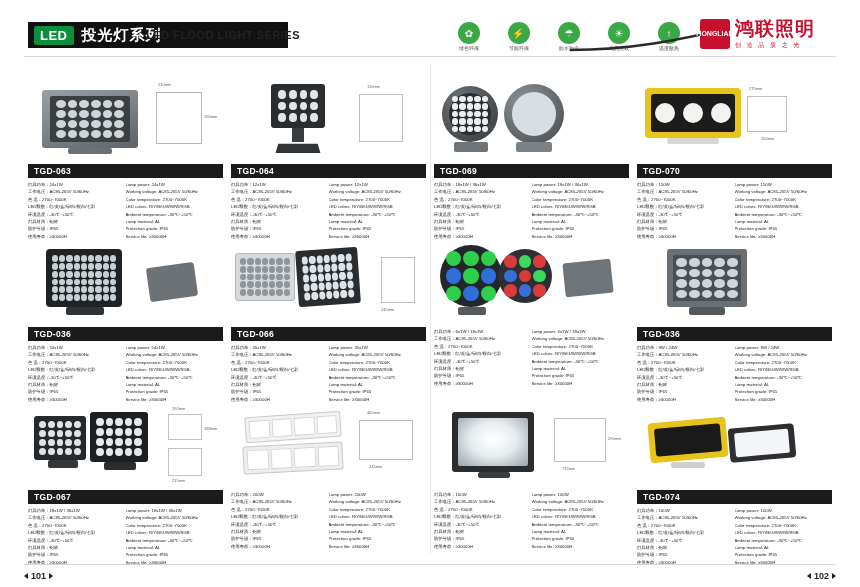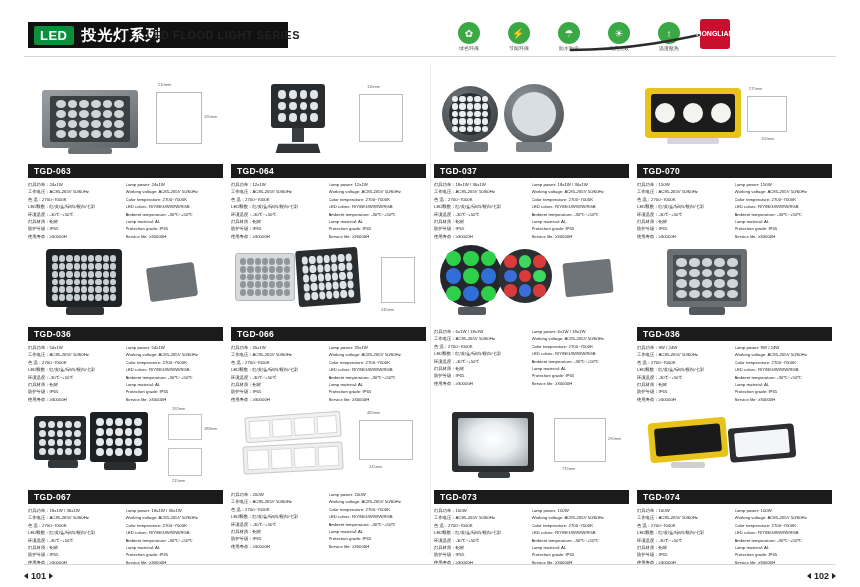--- a/index.html
+++ b/index.html
@@ -168,20 +168,24 @@
     </div>
 
     <div class="hdr-swoosh">
       <svg width="160" height="26" viewBox="0 0 160 26">
         <path d="M0,24 C60,24 110,14 160,2" stroke="#2b2b2b" stroke-width="2.5" fill="none"></path>
       </svg>
     </div>
 
     <div class="logo">
       <div class="logo-mark">HONGLIAN</div>
+      <div class="logo-text">
+        <div class="logo-cn">鸿联照明</div>
+        <div class="logo-sub">创 造 品 质 之 光</div>
+      </div>
     </div>
 
     <div class="hdr-rule"></div>
   </div>
 
   <div class="center-gutter"></div>
 
   <div class="grid">
 
     <div class="halfpage">
@@ -334,21 +338,21 @@
                   <i style="background:#e9eef1;border-radius:50%"></i>
                   <i style="background:#e9eef1;border-radius:50%"></i>
                   <i style="background:#e9eef1;border-radius:50%"></i>
               </div>
               <div class="lamp" style="left:70px;top:8px;width:60px;height:60px;border-radius:50%;background:radial-gradient(circle at 35% 30%,#8e9498,#44484b);"></div>
               <div class="lamp" style="left:78px;top:16px;width:44px;height:44px;border-radius:50%;background:#d9dee2;"></div>
               <div class="lamp" style="left:20px;top:66px;width:34px;height:10px;background:#6f7478;border-radius:2px;"></div>
               <div class="lamp" style="left:82px;top:66px;width:36px;height:10px;background:#7c8185;border-radius:2px;"></div>
             </div>
           </div>
-          <div class="namebar">TGD-037</div>
+          <div class="namebar">TGD-069</div>
           <div class="specs">
             <div class="spec-col cn">
               <div class="row"><span>灯具功率：</span><span>18x1W / 36x1W</span></div>
               <div class="row"><span>工作电压：</span><span>AC85-265V 50/60Hz</span></div>
               <div class="row"><span>色    温：</span><span>2700~7000K</span></div>
               <div class="row"><span>LED颗数：</span><span>红/黄/蓝/绿/白/暖白/七彩</span></div>
               <div class="row"><span>环境温度：</span><span>-30℃~+50℃</span></div>
               <div class="row"><span>灯具材质：</span><span>铝材</span></div>
               <div class="row"><span>防护等级：</span><span>IP65</span></div>
               <div class="row"><span>使用寿命：</span><span>≥30000H</span></div>
@@ -867,21 +871,20 @@
           <div class="photo">
             <div class="photo-inner">
               <div class="lamp" style="left:18px;top:10px;width:82px;height:60px;background:#2a2c2f;border-radius:3px;"></div>
               <div class="lamp" style="left:24px;top:16px;width:70px;height:48px;background:radial-gradient(ellipse at 50% 45%,#ffffff 0%,#e8edf0 45%,#9aa3a8 100%);border-radius:2px;"></div>
               <div class="lamp" style="left:44px;top:70px;width:32px;height:6px;background:#3a3d40;border-radius:2px;"></div>
               <div class="lamp" style="left:120px;top:16px;width:52px;height:44px;border:1px solid #bdbdbd;"></div>
               <div class="dim-txt" style="left:174px;top:34px;">290mm</div>
               <div class="dim-txt" style="left:128px;top:64px;">715mm</div>
             </div>
           </div>
-          <div class="namebar">TGD-073</div>
           <div class="specs">
             <div class="spec-col cn">
               <div class="row"><span>灯具功率：</span><span>100W</span></div>
               <div class="row"><span>工作电压：</span><span>AC85-265V 50/60Hz</span></div>
               <div class="row"><span>色    温：</span><span>2700~7000K</span></div>
               <div class="row"><span>LED颗数：</span><span>红/黄/蓝/绿/白/暖白/七彩</span></div>
               <div class="row"><span>环境温度：</span><span>-30℃~+50℃</span></div>
               <div class="row"><span>灯具材质：</span><span>铝材</span></div>
               <div class="row"><span>防护等级：</span><span>IP65</span></div>
               <div class="row"><span>使用寿命：</span><span>≥30000H</span></div>

